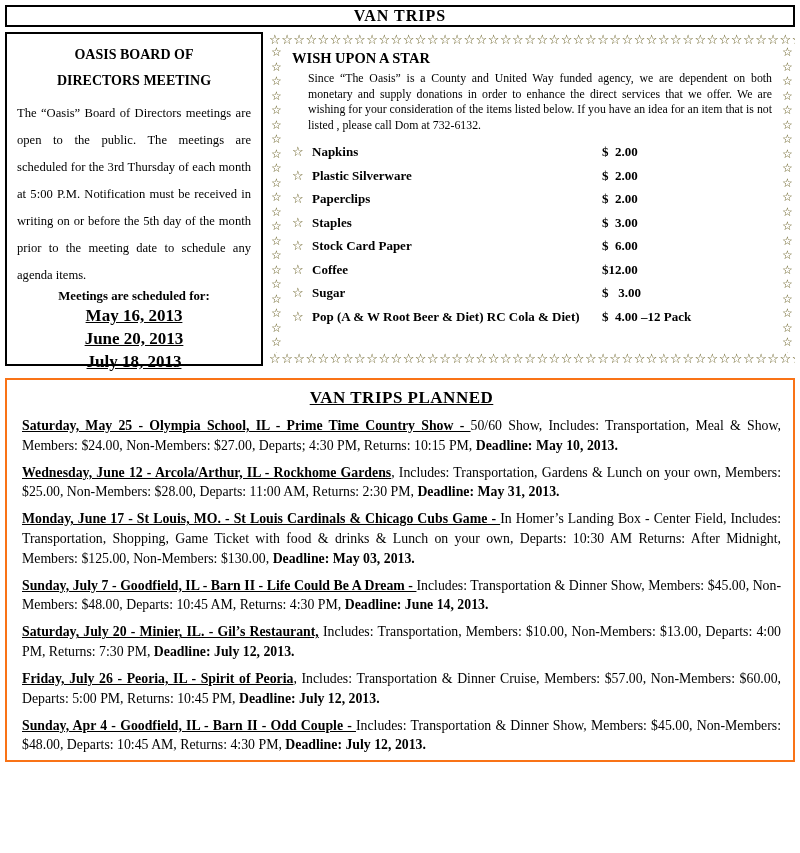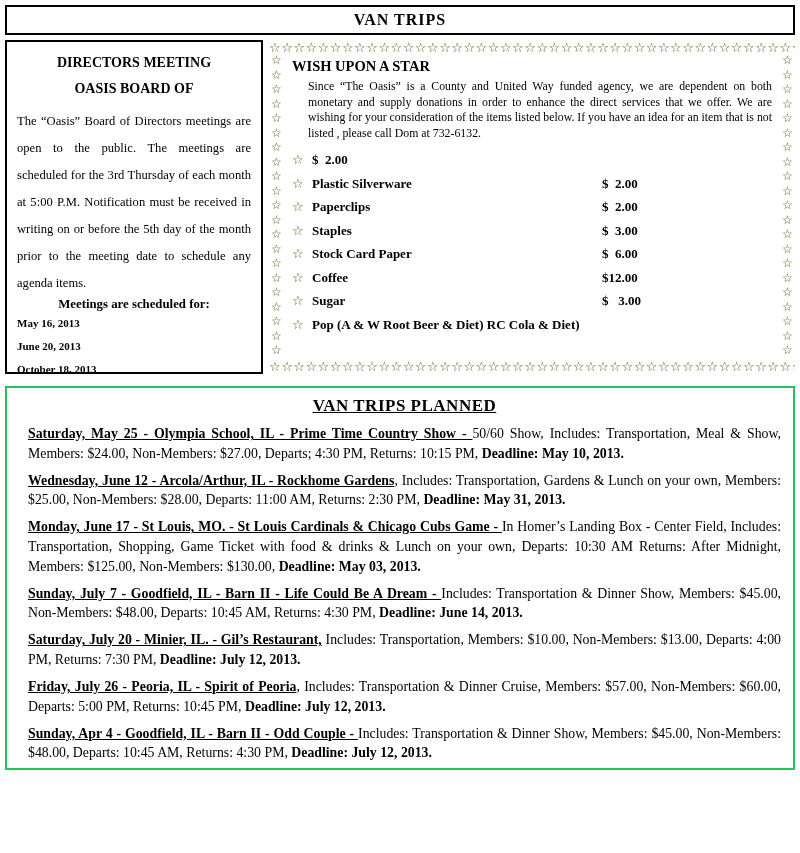--- a/index.html
+++ b/index.html
@@ -5,39 +5,39 @@
   * { margin: 0; padding: 0; box-sizing: border-box; }
   html, body { background: #fff; }
   body {
     width: 800px; height: 853px;
     font-family: "Liberation Serif", serif;
     color: #000;
     padding: 5px;
   }
   .banner {
     border: 2px solid #000;
-    height: 30px;
+    height: 22px;
     display: flex; align-items: center; justify-content: center;
     font-size: 16px; font-weight: bold; letter-spacing: 1px;
     margin-bottom: 5px;
   }
   .columns { display: flex; gap: 6px; height: 334px; margin-bottom: 12px; }
 
   
   .board {
     width: 258px; border: 2px solid #000;
     padding: 8px 10px;
   }
   .board-title { text-align: center; font-weight: bold; font-size: 14px; line-height: 26px; }
   .board-body {
     font-size: 12.6px; line-height: 27px; text-align: justify;
     margin-top: 6px;
   }
   .board-sched { text-align: center; font-weight: bold; font-size: 12.8px; }
-  .board-date { text-align: left; font-weight: bold; font-size: 11px; line-height: 23px; }
+  .board-date { text-align: center; font-weight: bold; font-size: 17px; line-height: 23px; text-decoration: underline; }
 
   
   .wish {
     flex: 1; position: relative; overflow: hidden;
   }
   .star-h {
     position: absolute; left: 0; right: 0; height: 15px;
     overflow: hidden; white-space: nowrap;
     font-size: 13px; line-height: 15px; color: #5e5414; letter-spacing: 0.5px;
   }
@@ -54,50 +54,50 @@
   .wish-title { font-weight: bold; font-size: 14.5px; margin-bottom: 4px; }
   .wish-intro { font-size: 11.8px; line-height: 15.6px; text-align: justify; margin-left: 16px; }
   .wish-items { margin-top: 7px; }
   .wish-item { display: flex; align-items: baseline; font-weight: bold; font-size: 13px; line-height: 23.5px; }
   .wish-item .bullet { width: 20px; color: #5e5414; font-weight: normal; font-size: 13px; }
   .wish-item .iname { flex: 1; }
   .wish-item .iprice { width: 170px; white-space: pre; }
 
   
   .trips {
-    border: 2px solid #22c55e;
+    border: 2px solid #f97316;
     height: 384px;
-    padding: 8px 12px 6px 21px;
+    padding: 8px 12px 6px 15px;
   }
   .trips-title {
     text-align: center; font-size: 17px; font-weight: bold;
     text-decoration: underline; letter-spacing: 0.5px;
     margin-bottom: 8px;
   }
   .trip { font-size: 13.8px; line-height: 19.6px; text-align: justify; margin-bottom: 7.5px; }
   .trip .lead { font-weight: bold; text-decoration: underline; }
   .trip .deadline { font-weight: bold; }
 </style>
 </head>
 <body>
 
 <div class="banner">
   <span>VAN TRIPS</span>
 </div>
 
 <div class="columns">
 
   <div class="board">
+    <div class="board-title">OASIS BOARD OF</div>
     <div class="board-title">DIRECTORS MEETING</div>
-    <div class="board-title">OASIS BOARD OF</div>
     <div class="board-body">The “Oasis” Board of Directors meetings are open to the public.  The meetings are scheduled for the 3rd Thursday of each month at 5:00 P.M.  Notification must be received in writing on or before the 5th day of the month prior to the meeting date to schedule any agenda items.</div>
     <div class="board-sched">Meetings are scheduled for:</div>
     <div class="board-date">May 16, 2013</div>
     <div class="board-date">June 20, 2013</div>
-    <div class="board-date">October 18, 2013</div>
+    <div class="board-date">July 18, 2013</div>
   </div>
 
   <div class="wish">
     <div class="star-h top">☆☆☆☆☆☆☆☆☆☆☆☆☆☆☆☆☆☆☆☆☆☆☆☆☆☆☆☆☆☆☆☆☆☆☆☆☆☆☆☆☆☆☆☆☆☆☆☆☆☆</div>
     <div class="star-h bottom">☆☆☆☆☆☆☆☆☆☆☆☆☆☆☆☆☆☆☆☆☆☆☆☆☆☆☆☆☆☆☆☆☆☆☆☆☆☆☆☆☆☆☆☆☆☆☆☆☆☆</div>
     <div class="star-v left">☆
 ☆
 ☆
 ☆
 ☆
@@ -148,20 +148,21 @@
 ☆
 ☆
 ☆</div>
 
     <div class="wish-content">
       <div class="wish-title">WISH UPON A STAR</div>
       <div class="wish-intro">Since “The Oasis” is a County and United Way funded agency, we are dependent on both monetary and supply donations in order to enhance the direct services that we offer.  We are wishing for your consideration of the items listed below. If you have an idea for an item that is not listed , please call Dom at 732-6132.</div>
       <div class="wish-items">
         <div class="wish-item">
           <span class="bullet">☆</span>
+          <span class="iname">Napkins</span>
           <span class="iprice">$  2.00</span>
         </div>
         <div class="wish-item">
           <span class="bullet">☆</span>
           <span class="iname">Plastic Silverware</span>
           <span class="iprice">$  2.00</span>
         </div>
         <div class="wish-item">
           <span class="bullet">☆</span>
           <span class="iname">Paperclips</span>
@@ -183,20 +184,21 @@
           <span class="iprice">$12.00</span>
         </div>
         <div class="wish-item">
           <span class="bullet">☆</span>
           <span class="iname">Sugar</span>
           <span class="iprice">$   3.00</span>
         </div>
         <div class="wish-item">
           <span class="bullet">☆</span>
           <span class="iname">Pop (A &amp; W Root Beer &amp; Diet) RC Cola &amp; Diet)</span>
+          <span class="iprice">$  4.00 –12 Pack</span>
         </div>
       </div>
     </div>
   </div>
 </div>
 
 <div class="trips">
   <div class="trips-title">VAN TRIPS PLANNED</div>
 
   <p class="trip"><span class="lead">Saturday, May 25 - Olympia School, IL - Prime Time Country Show - </span><span>50/60 Show, Includes: Transportation, Meal &amp; Show, Members: $24.00, Non-Members: $27.00, Departs; 4:30 PM, Returns: 10:15 PM, </span><span class="deadline">Deadline: May 10, 2013.</span></p>

